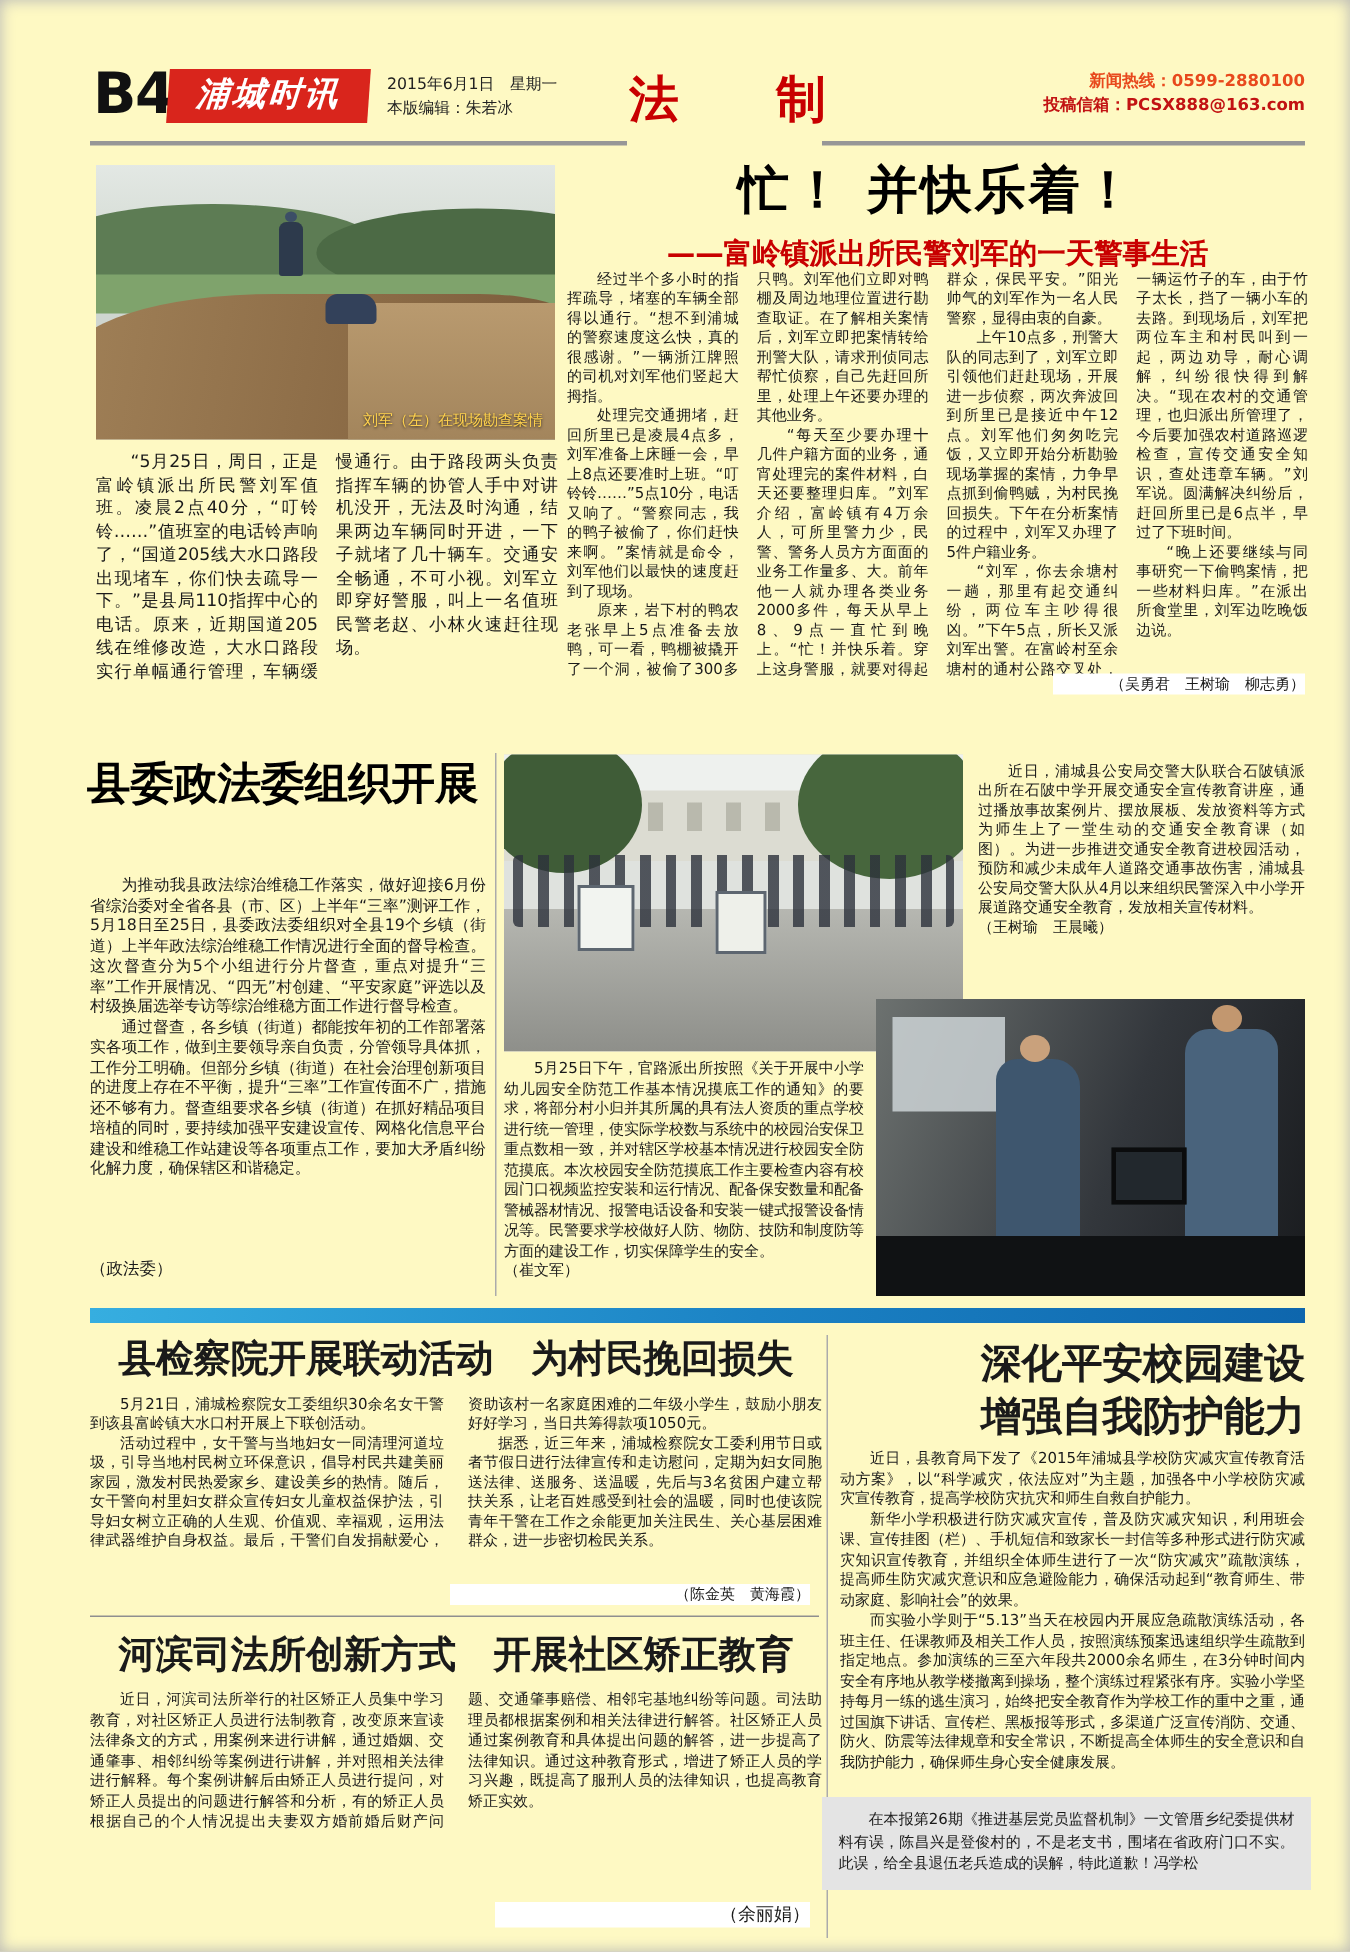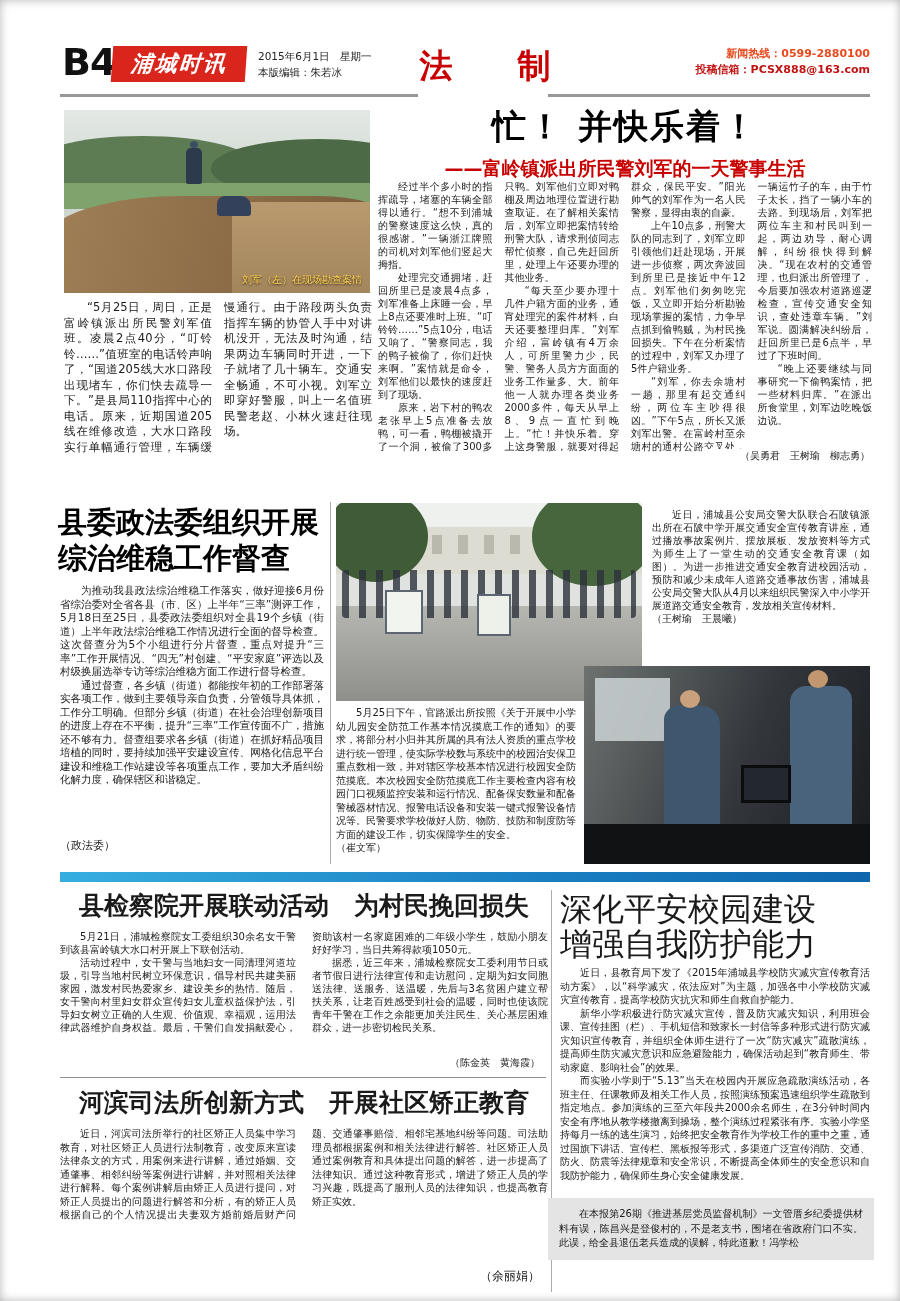--- a/index.html
+++ b/index.html
@@ -1,16 +1,16 @@
 <!DOCTYPE html>
 <html><head>
 <meta charset="utf-8">
 <style>
   html,body{margin:0;padding:0;background:#c9c9c9;}
-  .page{position:relative;width:900px;height:1301px;margin:0 auto;background:#ffffff;
+  .page{position:relative;width:900px;height:1301px;margin:0 auto;background:#fef9c3;
         box-shadow:inset 0 0 10px #b5b5b5;overflow:hidden;
         font-family:"DejaVu Sans","Liberation Sans",sans-serif;color:#1a1a1a;}
   .abs{position:absolute;}
   
   .edition{left:62px;top:40px;font-size:38px;font-weight:bold;letter-spacing:-1px;color:#111;}
   .masthead{left:112px;top:46px;width:134px;height:36px;background:#d9251c;color:#fff;
             text-align:center;line-height:36px;font-size:22px;font-weight:bold;
             font-style:italic;letter-spacing:2px;transform:skewX(-4deg);}
   .dateline{left:258px;top:48px;font-size:10.5px;line-height:16px;color:#222;}
   .section-title{left:398px;top:44px;width:190px;text-align:center;font-size:33px;
@@ -77,21 +77,21 @@
   .s3-head{left:60px;top:889px;width:488px;text-align:center;font-size:25px;font-weight:bold;}
   .s3-body{left:60px;top:930px;width:488px;height:140px;column-count:2;column-gap:16px;
            font-size:10px;line-height:13px;overflow:hidden;}
   .s3-byline{left:300px;top:1056px;width:240px;font-size:10px;background:#fff;text-align:right;}
   .hrule2{left:60px;top:1077px;width:486px;height:1px;background:#8f8f8f;}
   .s4-head{left:60px;top:1086px;width:488px;text-align:center;font-size:25px;font-weight:bold;}
   .s4-body{left:60px;top:1127px;width:488px;height:168px;column-count:2;column-gap:16px;
            font-size:10px;line-height:13.5px;overflow:hidden;}
   .s4-byline{left:330px;top:1268px;width:210px;font-size:12px;background:#fff;text-align:right;}
   .vr2{left:551px;top:890px;height:402px;}
-  .s5-head{left:560px;top:892px;width:310px;text-align:left;font-size:32px;font-weight:normal;line-height:35px;}
+  .s5-head{left:560px;top:892px;width:310px;text-align:right;font-size:27px;font-weight:bold;line-height:35px;}
   .s5-body{left:560px;top:966px;width:310px;height:224px;font-size:10px;line-height:13.5px;overflow:hidden;}
   .correction{left:548px;top:1198px;width:326px;box-sizing:border-box;background:#e4e4e4;
               padding:9px 11px;font-size:10px;line-height:14.5px;}
   .correction p{text-indent:2em;}
 </style>
 </head>
 <body>
 
 <div class="page">
 
@@ -136,21 +136,20 @@
     <p>“晚上还要继续与同事研究一下偷鸭案情，把一些材料归库。”在派出所食堂里，刘军边吃晚饭边说。</p>
   </div>
   <div class="abs lead-byline">（吴勇君　王树瑜　柳志勇）</div>
 
   <div class="abs lead-intro">
     <p>“5月25日，周日，正是富岭镇派出所民警刘军值班。凌晨2点40分，“叮铃铃……”值班室的电话铃声响了，“国道205线大水口路段出现堵车，你们快去疏导一下。”是县局110指挥中心的电话。原来，近期国道205线在维修改造，大水口路段实行单幅通行管理，车辆缓慢通行。由于路段两头负责指挥车辆的协管人手中对讲机没开，无法及时沟通，结果两边车辆同时开进，一下子就堵了几十辆车。交通安全畅通，不可小视。刘军立即穿好警服，叫上一名值班民警老赵、小林火速赶往现场。</p>
   </div>
 
   <div class="abs s2-head">
     <div>县委政法委组织开展</div>
-    <div>综治维稳工作督查</div>
   </div>
   <div class="abs s2-body">
     <p>为推动我县政法综治维稳工作落实，做好迎接6月份省综治委对全省各县（市、区）上半年“三率”测评工作，5月18日至25日，县委政法委组织对全县19个乡镇（街道）上半年政法综治维稳工作情况进行全面的督导检查。这次督查分为5个小组进行分片督查，重点对提升“三率”工作开展情况、“四无”村创建、“平安家庭”评选以及村级换届选举专访等综治维稳方面工作进行督导检查。</p>
     <p>通过督查，各乡镇（街道）都能按年初的工作部署落实各项工作，做到主要领导亲自负责，分管领导具体抓，工作分工明确。但部分乡镇（街道）在社会治理创新项目的进度上存在不平衡，提升“三率”工作宣传面不广，措施还不够有力。督查组要求各乡镇（街道）在抓好精品项目培植的同时，要持续加强平安建设宣传、网格化信息平台建设和维稳工作站建设等各项重点工作，要加大矛盾纠纷化解力度，确保辖区和谐稳定。</p>
   </div>
   <div class="abs s2-byline byline">（政法委）</div>
 
   <div class="abs vrule vr1"></div>
 
   <div class="abs photo-street">

